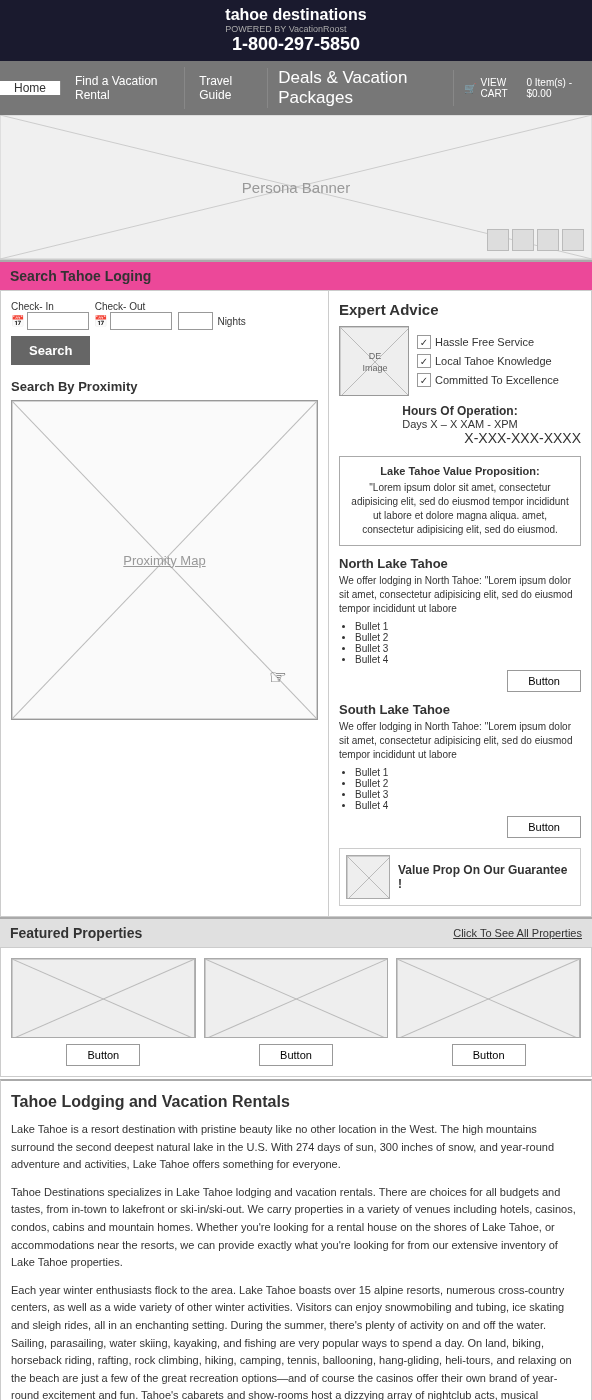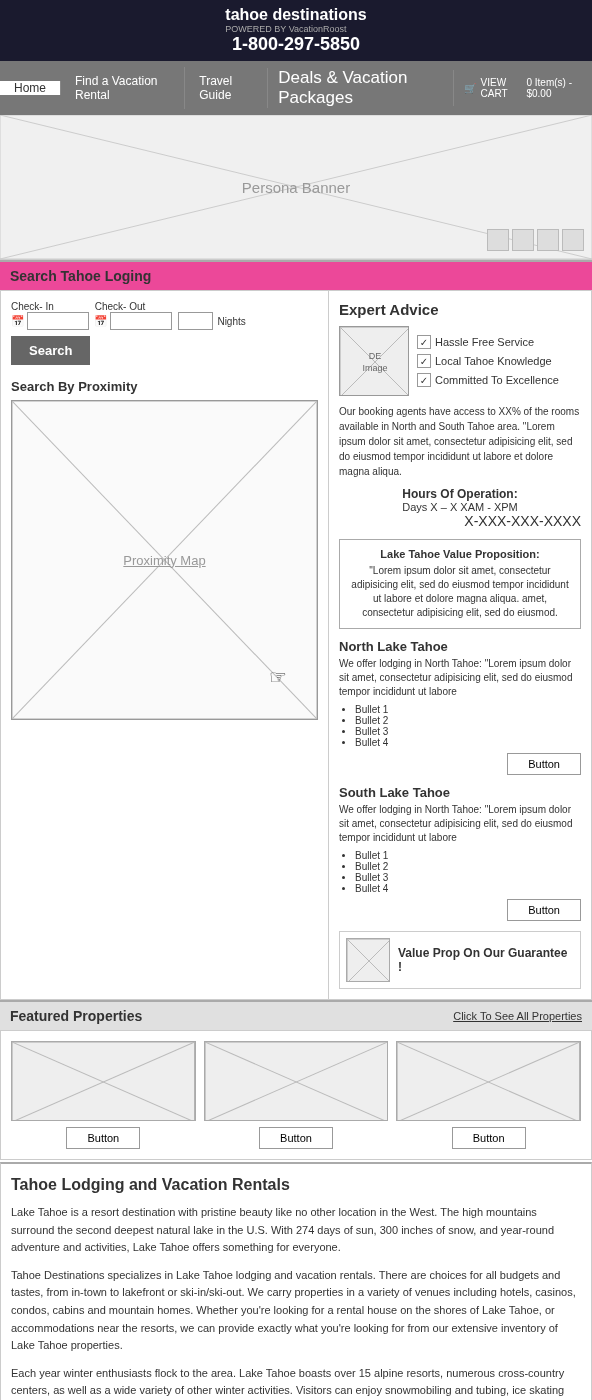--- a/index.html
+++ b/index.html
@@ -108,21 +108,20 @@
           <div style="width:14px; height:14px; border:1px solid #999; display:flex; align-items:center; justify-content:center; font-size:10px; flex-shrink:0;">✓</div>
           <span>Local Tahoe Knowledge</span>
         </div>
         <div style="display:flex; align-items:center; gap:4px; font-size:11px;">
           <div style="width:14px; height:14px; border:1px solid #999; display:flex; align-items:center; justify-content:center; font-size:10px; flex-shrink:0;">✓</div>
           <span>Committed To Excellence</span>
         </div>
       </div>
     </div>
 
-    <div style="font-size:10px; line-height:1.5; margin-bottom:8px;">Our booking agents have access to XX% of the rooms available in North and South Tahoe area. "Lorem ipsum dolor sit amet, consectetur adipisicing elit, sed do eiusmod tempor incididunt ut labore et dolore magna aliqua.</div>
 
     <div style="text-align:center; margin-bottom:10px;">
       <div style="font-size:12px; font-weight:bold;">Hours Of Operation:</div>
       <div style="font-size:11px;">Days X – X XAM - XPM</div>
       <div style="font-size:14px; font-weight:normal;text-align:right;">X-XXX-XXX-XXXX</div>
     </div>
 
     <div style="border:1px solid #aaa; padding:8px; margin-bottom:10px;text-align:center;">
       <div style="font-size:11px; font-weight:bold; margin-bottom:4px;">Lake Tahoe Value Proposition:</div>
       <div style="font-size:10px; line-height:1.4;">"Lorem ipsum dolor sit amet, consectetur adipisicing elit, sed do eiusmod tempor incididunt ut labore et dolore magna aliqua. amet, consectetur adipisicing elit, sed do eiusmod.</div>

